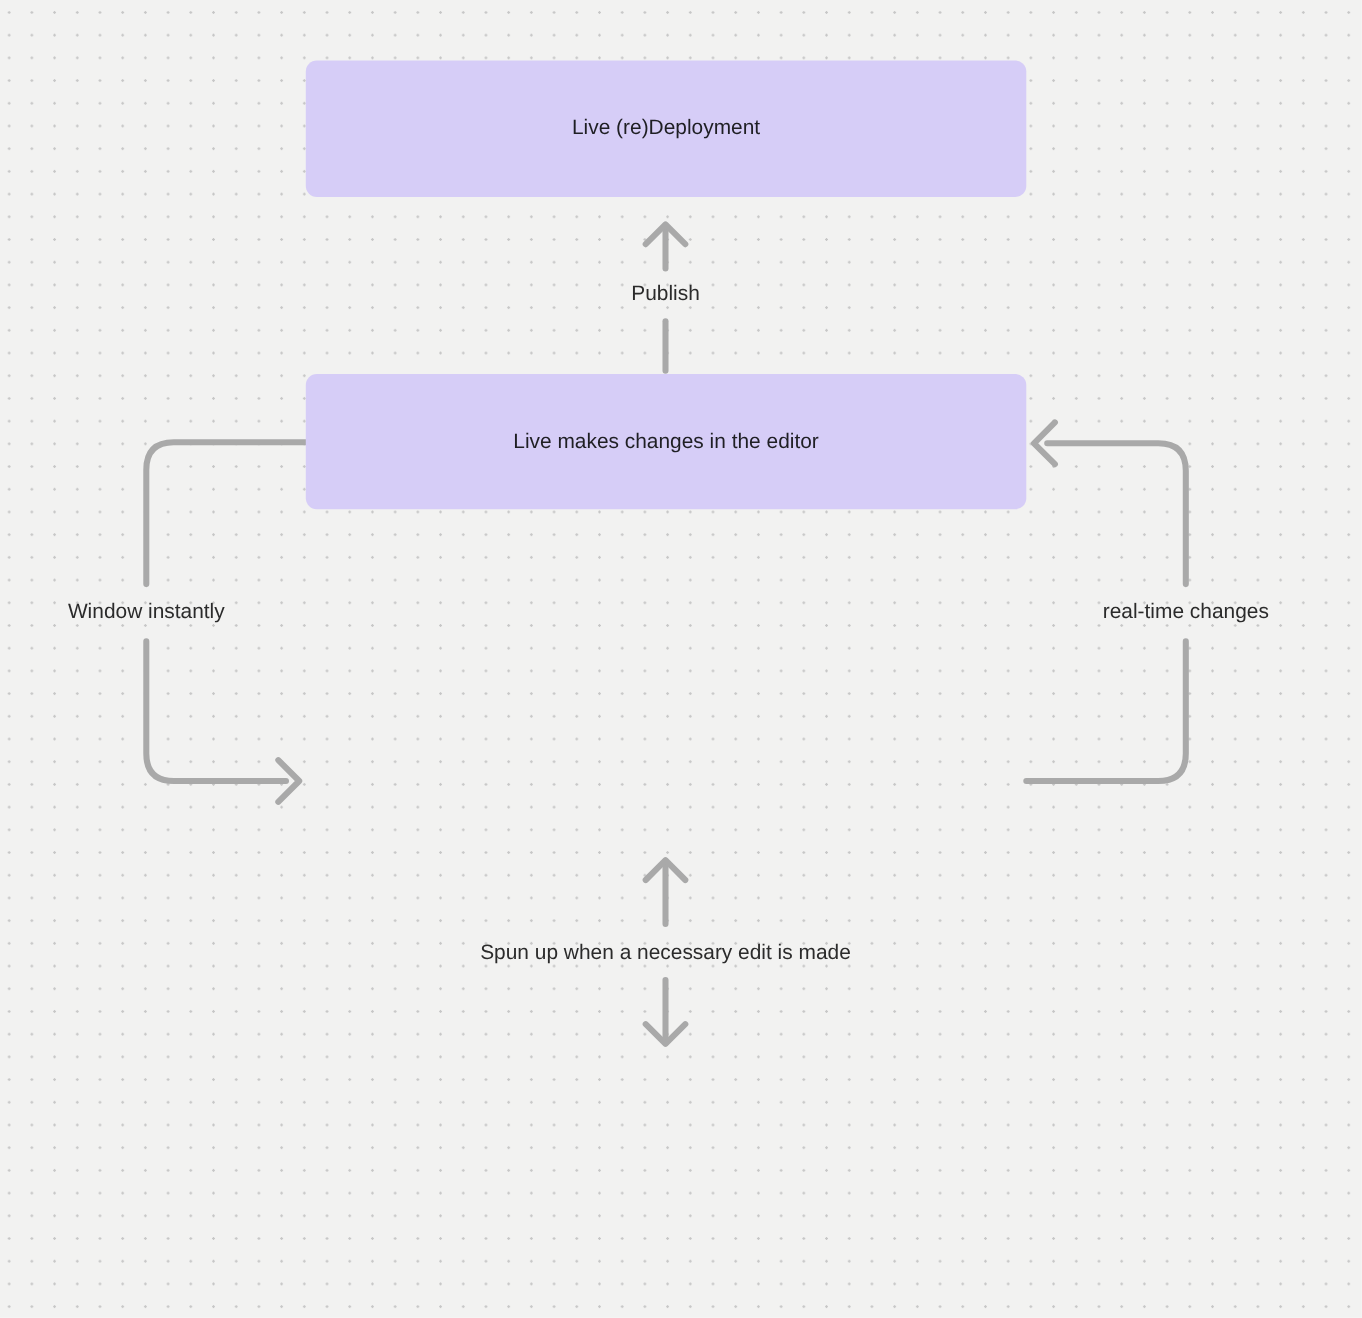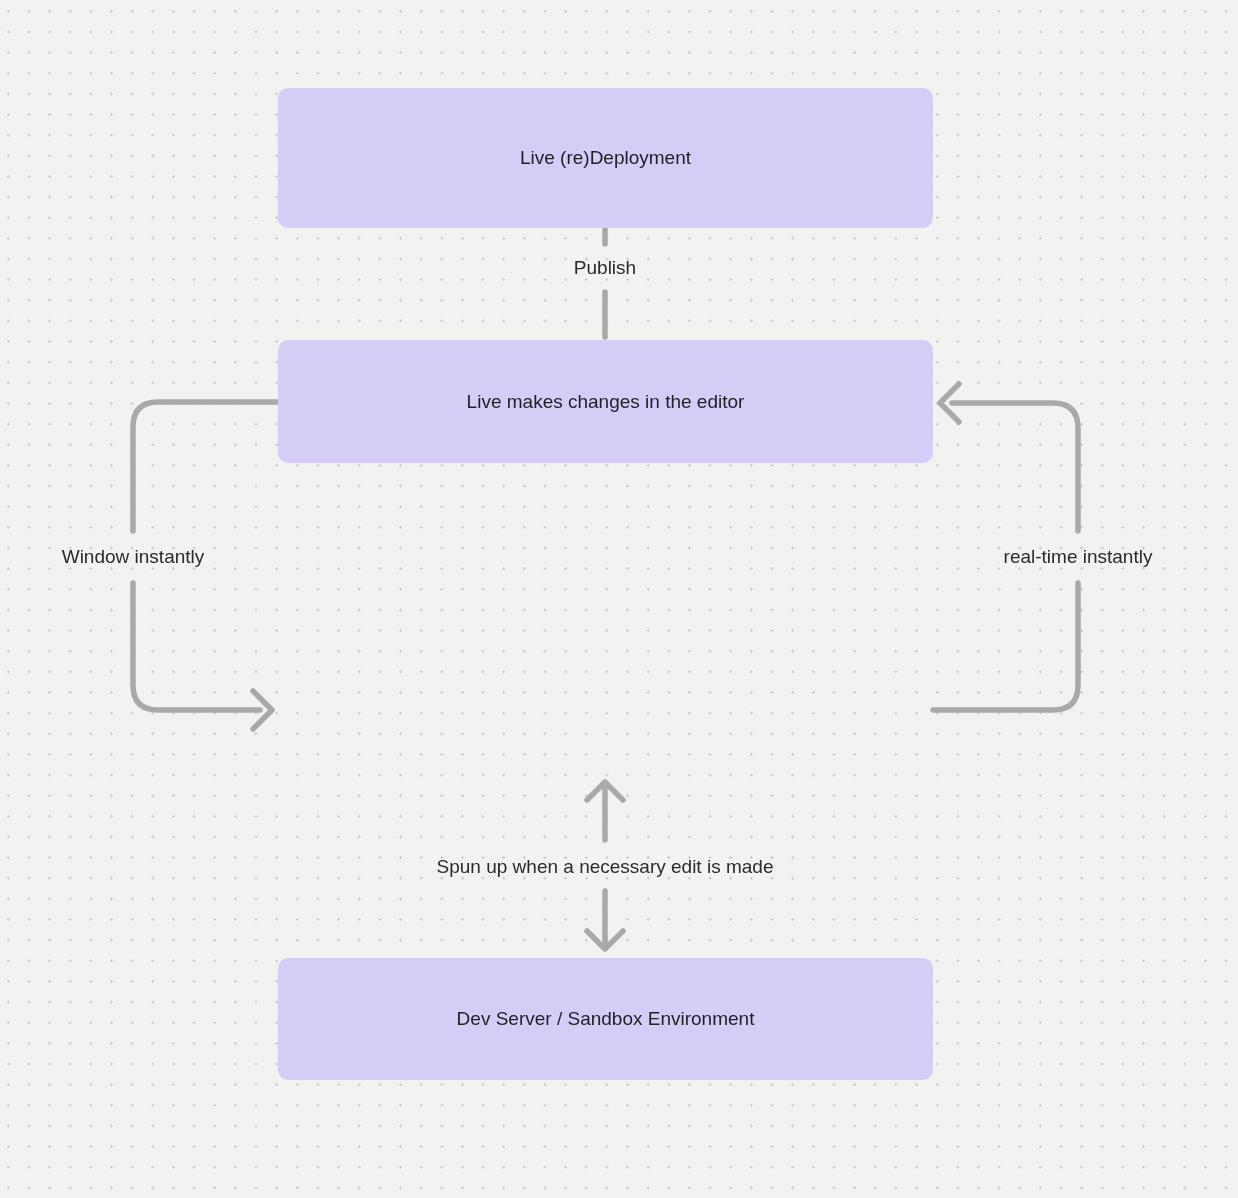--- a/index.html
+++ b/index.html
@@ -37,21 +37,21 @@
     background: #d6cdf7;
     border-radius: 10px;
     display: flex;
     align-items: center;
     justify-content: center;
     font-size: 19px;
     color: #1f1f24;
     text-align: center;
     cursor: default;
   }
-  .node-live    { top: 88px;  height: 140px; }
+  .node-live    { top: 55px;  height: 124px; }
   .node-editor  { top: 340px; height: 123px; }
   .node-preview { top: 648px; height: 124px; }
   .node-dev     { top: 958px; height: 122px; }
   .edge-label {
     position: absolute;
     transform: translate(-50%, -50%);
     font-size: 19px;
     color: #2b2b2b;
     white-space: nowrap;
   }
@@ -91,23 +91,22 @@
       <path d="M605 891 L605 944"></path>
       <path d="M587 931 L605 949 L623 931"></path>
     </g>
   </svg>
 
   <div class="node node-live">Live (re)Deployment</div>
 
   <div class="node node-editor">Live makes changes in the editor</div>
 
 
-  <div class="node node-dev">Dev Server / Sandbox Environment</div>
 
   <div class="edge-label lbl-publish">Publish</div>
 
   <div class="edge-label lbl-updates">Window instantly</div>
 
-  <div class="edge-label lbl-feedback">real-time instantly</div>
+  <div class="edge-label lbl-feedback">real-time changes</div>
 
   <div class="edge-label lbl-spun">Spun up when a necessary edit is made</div>
 
 </div>
 
 </body></html>

